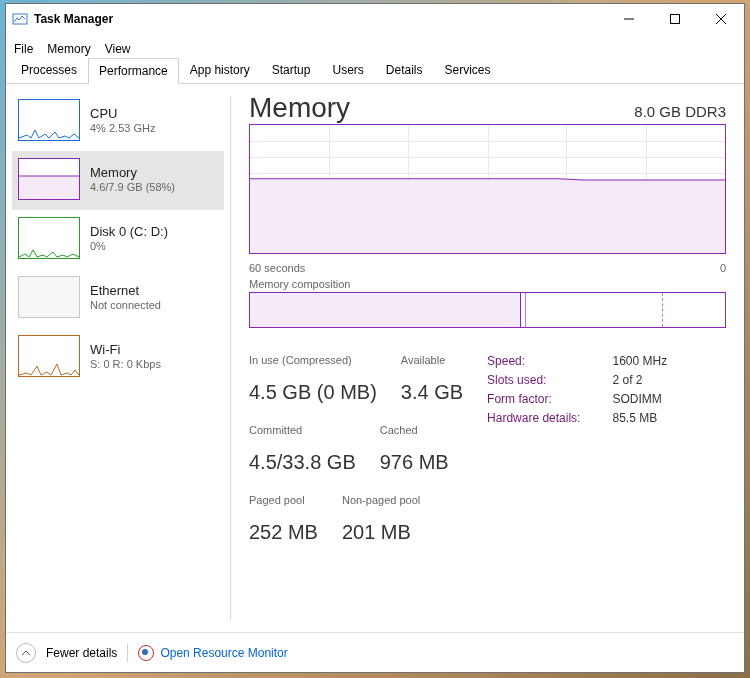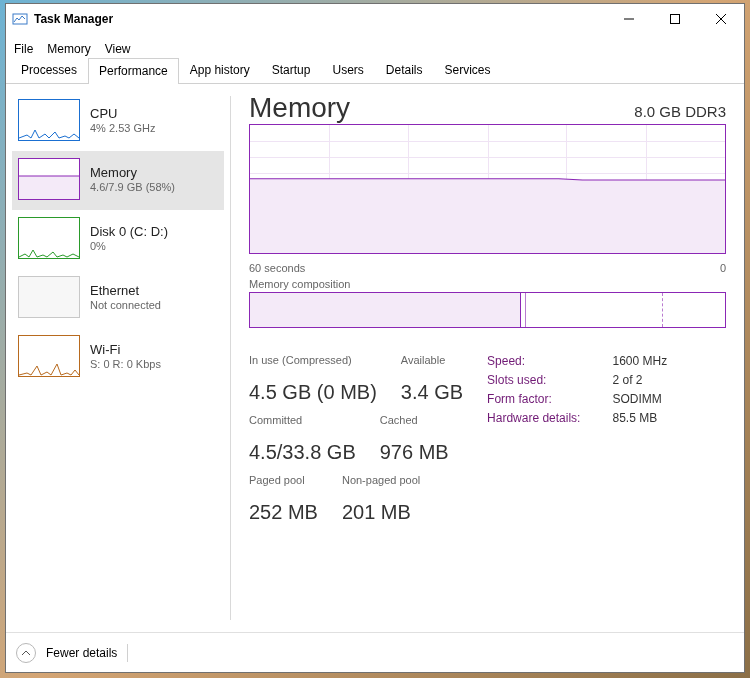--- a/index.html
+++ b/index.html
@@ -32,21 +32,21 @@
   .chartlabel { font-size: 11px; color: #666; display: flex; justify-content: space-between; margin-top: 8px; margin-bottom: 2px; }
   .memchart { height: 130px; border: 1px solid #8b27b5; position: relative; background: #fff; }
   .gridv { position: absolute; top: 0; bottom: 0; width: 1px; background: #efe3f4; }
   .gridh { position: absolute; left: 0; right: 0; height: 1px; background: #efe3f4; }
   .compchart { height: 36px; border: 1px solid #8b27b5; display: flex; margin-bottom: 10px; }
   .compseg { height: 100%; }
   .compseg.inuse { background: #f4eaf8; border-right: 1px solid #8b27b5; }
   .compseg.mod { border-right: 1px solid #b97bd0; }
   .compseg.standby { border-right: 1px dashed #b97bd0; }
   .stats { display: flex; gap: 24px; margin-top: 16px; }
-  .statscol { display: flex; flex-direction: column; gap: 10px; }
+  .statscol { display: flex; flex-direction: column; gap: 20px; }
   .statblock .label { font-size: 11px; color: #666; }
   .statblock .value { font-size: 20px; color: #333; margin-top: 15px; }
   .kvlist { display: grid; grid-template-columns: auto auto; column-gap: 32px; row-gap: 5px; font-size: 12px; color: #333; }
   .kvlist .k { color: #701a75; }
   .footer { height: 40px; border-top: 1px solid #e0e0e0; display: flex; align-items: center; padding: 0 10px; gap: 10px; font-size: 12px; }
   .chevbtn { width: 20px; height: 20px; border: 1px solid #b8b8b8; border-radius: 50%; display: flex; align-items: center; justify-content: center; }
   .footer .sep { width: 1px; height: 18px; background: #d0d0d0; }
   .rmlink { color: #0066cc; display: flex; align-items: center; gap: 6px; }
   .rmicon { width: 16px; height: 16px; border: 1.5px solid #c03030; border-radius: 50%; position: relative; }
   .rmicon::after { content: ""; position: absolute; left: 3px; top: 3px; width: 6px; height: 6px; background: #2a6fb0; border-radius: 50%; }
@@ -248,15 +248,19 @@
   </div>
 
   <div class="footer">
     <div class="chevbtn">
       <svg width="10" height="10" viewBox="0 0 10 10">
           <polyline points="1,7 5,3 9,7" fill="none" stroke="#555"></polyline>
         </svg>
     </div>
     <span>Fewer details</span>
     <div class="sep"></div>
+    <span class="rmlink">
+      <span class="rmicon"></span>
+      <span>Open Resource Monitor</span>
+    </span>
   </div>
 
 </div>
 
 </body></html>

